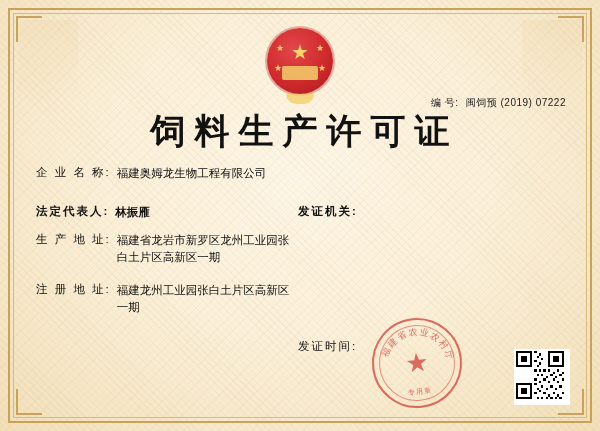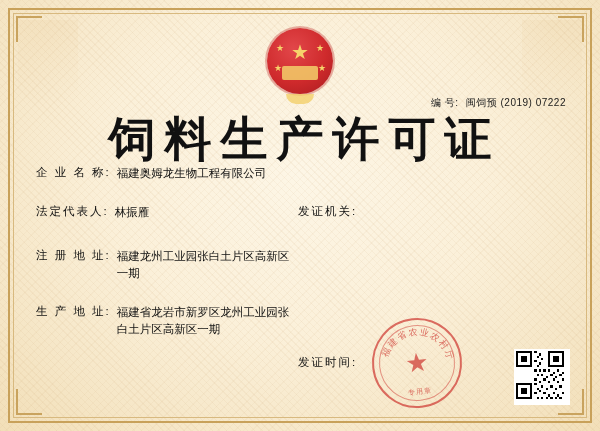--- a/index.html
+++ b/index.html
@@ -117,21 +117,21 @@
   }
   .doc-number .label { color: #222; }
   .doc-number .value { margin-left: 4px; }
 
   .title {
     position: absolute;
     left: 0; right: 0;
     top: 108px;
     text-align: center;
     font-family: "DejaVu Serif", "Liberation Serif", serif;
-    font-size: 47px;
+    font-size: 35px;
     font-weight: bold;
     letter-spacing: 9px;
     color: #111;
     text-indent: 9px;
   }
 
   .fields {
     position: absolute;
     left: 36px;
     right: 26px;
@@ -159,21 +159,21 @@
     color: #111;
     flex: none;
   }
   .val {
     margin-left: 6px;
     color: #111;
     line-height: 1.5;
     word-break: break-all;
   }
   .r1 { margin-bottom: 22px; flex-direction: column; }
-  .r2 { margin-bottom: 26px; }
+  .r2 { margin-bottom: 10px; font-weight: bold; }
   .r3 { margin-bottom: 22px; }
   .r4 { margin-bottom: 16px; }
 
   .seal {
     position: absolute;
     left: 372px;
     top: 318px;
     width: 86px;
     height: 86px;
     border-radius: 50%;
@@ -284,32 +284,32 @@
     <div class="row r2">
       <div class="col-left">
         <span class="lbl">法定代表人:</span>
         <span class="val">林振雁</span>
       </div>
       <div class="col-right">
         <span class="lbl">发证机关:</span>
       </div>
     </div>
 
+    <div class="row r4">
+      <div class="col-left">
+        <span class="lbl">生 产 地 址:</span>
+        <span class="val">福建省龙岩市新罗区龙州工业园张白土片区高新区一期</span>
+      </div>
+      <div class="col-right"></div>
+    </div>
+
     <div class="row r3">
       <div class="col-left">
         <span class="lbl">注 册 地 址:</span>
         <span class="val">福建龙州工业园张白土片区高新区一期</span>
-      </div>
-      <div class="col-right"></div>
-    </div>
-
-    <div class="row r4">
-      <div class="col-left">
-        <span class="lbl">生 产 地 址:</span>
-        <span class="val">福建省龙岩市新罗区龙州工业园张白土片区高新区一期</span>
       </div>
       <div class="col-right"></div>
     </div>
 
     <div class="row">
       <div class="col-left"></div>
       <div class="col-right">
         <span class="lbl">发证时间:</span>
         <span class="val"></span>
       </div>

